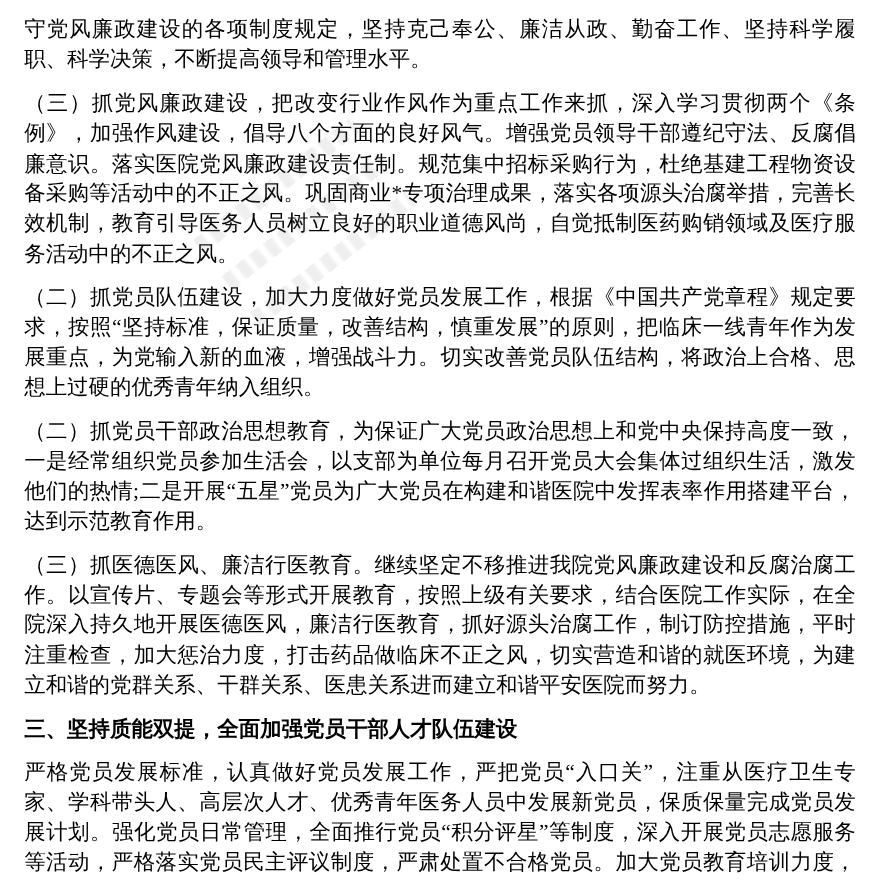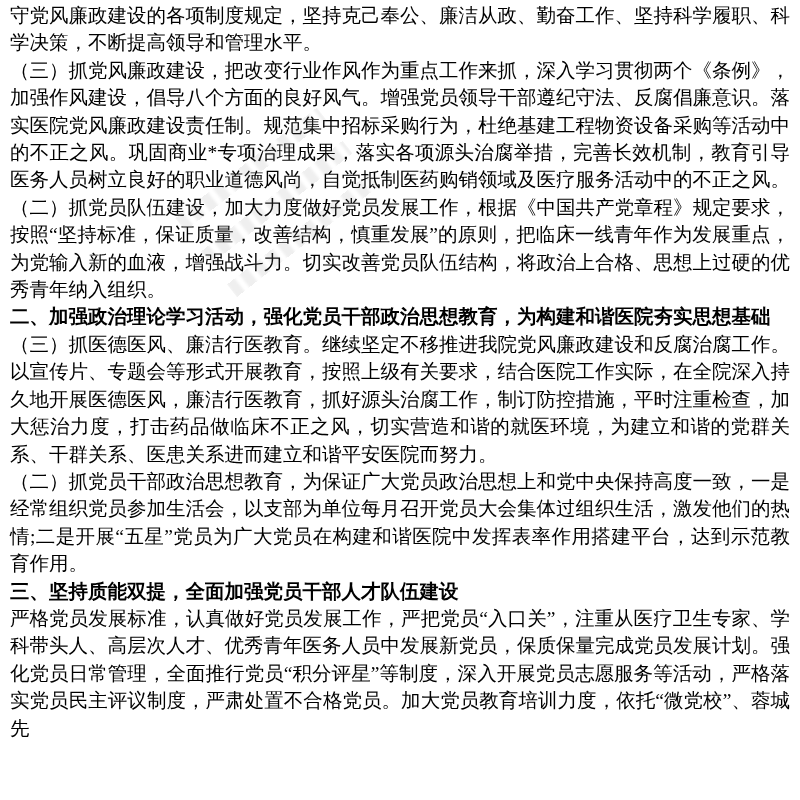--- a/index.html
+++ b/index.html
@@ -20,21 +20,21 @@
       padding: 2px 10px 0 10px;
       color: #000000;
       font-size: 19.5px;
       line-height: 27.4px;
       text-align: justify;
       text-justify: inter-ideograph;
       letter-spacing: 0px;
       word-break: break-all;
     }
     .doc-page p {
-      margin: 0;
+      margin: 12px;
     }
     .doc-page p.heading {
       font-weight: bold;
     }
     
     .watermark {
       position: absolute;
       left: 185px;
       top: 125px;
       width: 180px;
@@ -75,26 +75,25 @@
 <body>
 
 <div class="doc-page">
 
   <p>守党风廉政建设的各项制度规定，坚持克己奉公、廉洁从政、勤奋工作、坚持科学履职、科学决策，不断提高领导和管理水平。</p>
 
   <p>（三）抓党风廉政建设，把改变行业作风作为重点工作来抓，深入学习贯彻两个《条例》，加强作风建设，倡导八个方面的良好风气。增强党员领导干部遵纪守法、反腐倡廉意识。落实医院党风廉政建设责任制。规范集中招标采购行为，杜绝基建工程物资设备采购等活动中的不正之风。巩固商业*专项治理成果，落实各项源头治腐举措，完善长效机制，教育引导医务人员树立良好的职业道德风尚，自觉抵制医药购销领域及医疗服务活动中的不正之风。</p>
 
   <p>（二）抓党员队伍建设，加大力度做好党员发展工作，根据《中国共产党章程》规定要求，按照“坚持标准，保证质量，改善结构，慎重发展”的原则，把临床一线青年作为发展重点，为党输入新的血液，增强战斗力。切实改善党员队伍结构，将政治上合格、思想上过硬的优秀青年纳入组织。</p>
 
-  <p class="heading">二、加强政治理论学习活动，强化党员干部政治思想教育，为构建和谐医院夯实思想基础</p>
 
 
+  <p>（二）抓党员干部政治思想教育，为保证广大党员政治思想上和党中央保持高度一致，一是经常组织党员参加生活会，以支部为单位每月召开党员大会集体过组织生活，激发他们的热情;二是开展“五星”党员为广大党员在构建和谐医院中发挥表率作用搭建平台，达到示范教育作用。</p>
+
   <p>（三）抓医德医风、廉洁行医教育。继续坚定不移推进我院党风廉政建设和反腐治腐工作。以宣传片、专题会等形式开展教育，按照上级有关要求，结合医院工作实际，在全院深入持久地开展医德医风，廉洁行医教育，抓好源头治腐工作，制订防控措施，平时注重检查，加大惩治力度，打击药品做临床不正之风，切实营造和谐的就医环境，为建立和谐的党群关系、干群关系、医患关系进而建立和谐平安医院而努力。</p>
-
-  <p>（二）抓党员干部政治思想教育，为保证广大党员政治思想上和党中央保持高度一致，一是经常组织党员参加生活会，以支部为单位每月召开党员大会集体过组织生活，激发他们的热情;二是开展“五星”党员为广大党员在构建和谐医院中发挥表率作用搭建平台，达到示范教育作用。</p>
 
   <p class="heading">三、坚持质能双提，全面加强党员干部人才队伍建设</p>
 
   <p>严格党员发展标准，认真做好党员发展工作，严把党员“入口关”，注重从医疗卫生专家、学科带头人、高层次人才、优秀青年医务人员中发展新党员，保质保量完成党员发展计划。强化党员日常管理，全面推行党员“积分评星”等制度，深入开展党员志愿服务等活动，严格落实党员民主评议制度，严肃处置不合格党员。加大党员教育培训力度，依托“微党校”、蓉城先</p>
 
   <div class="watermark"></div>
 
 </div>
 
 </body></html>

